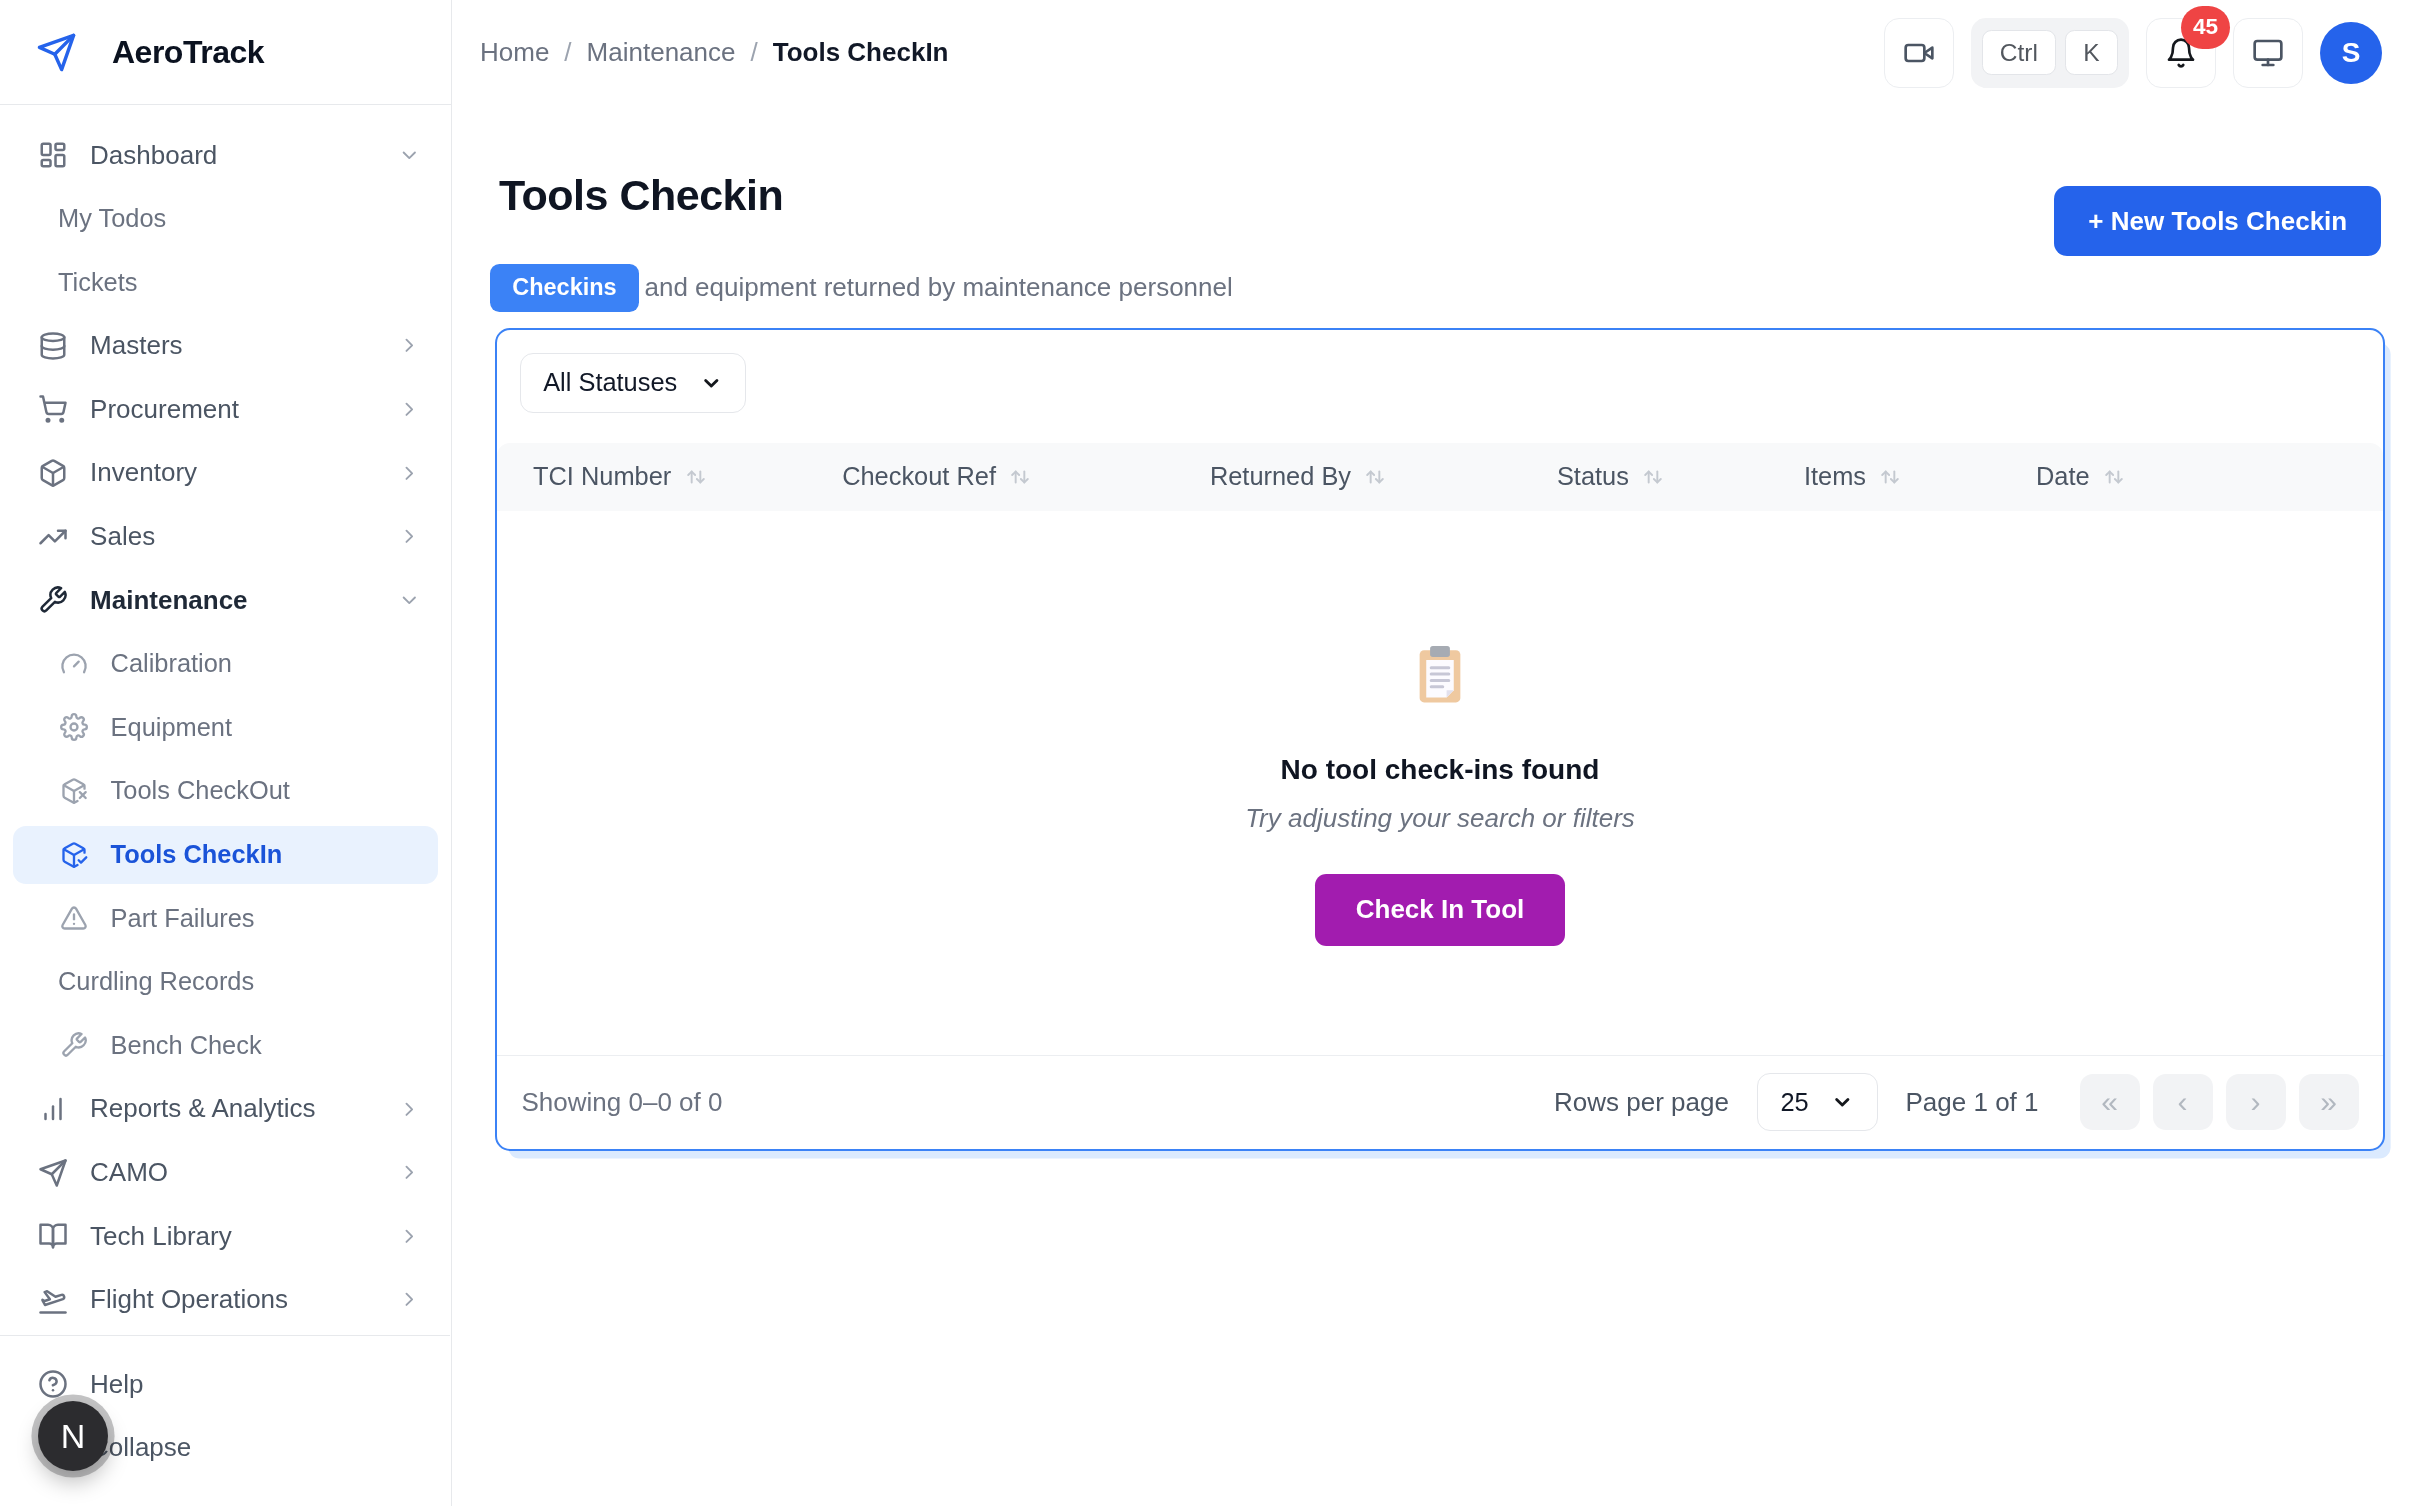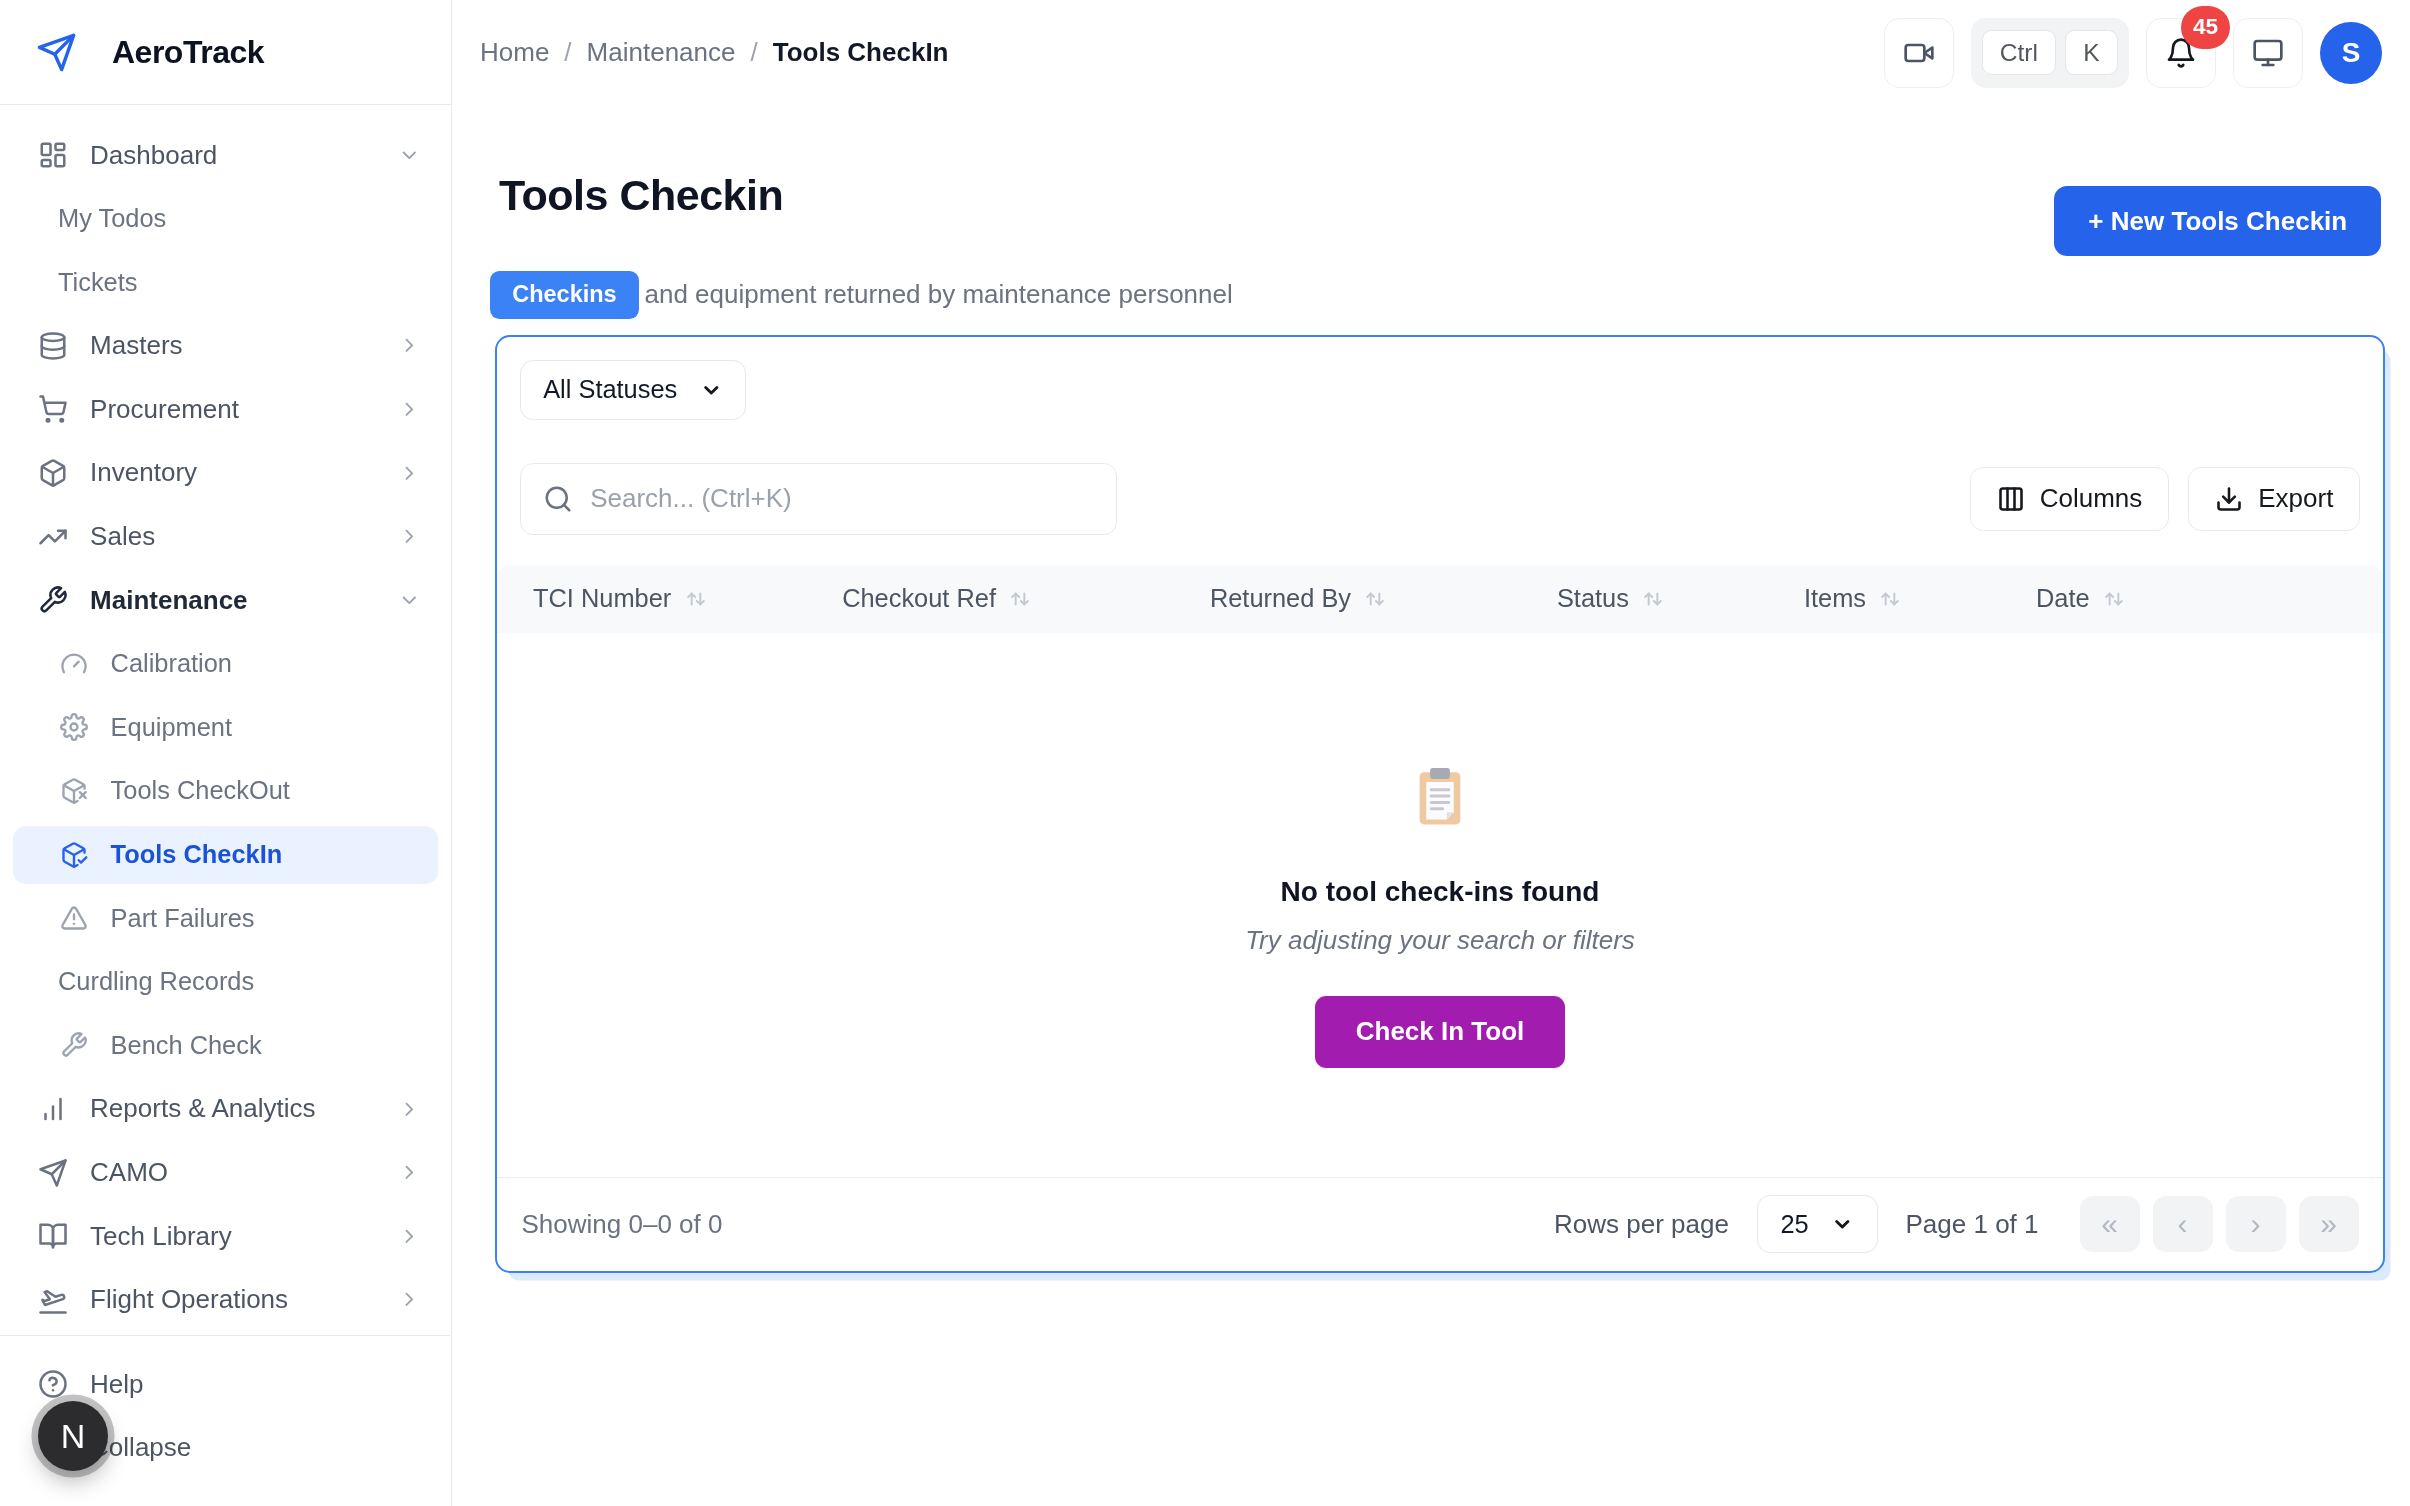--- a/index.html
+++ b/index.html
@@ -37,21 +37,21 @@
   .kbd-group { height:70px; background:#f2f3f5; border-radius:15px; display:flex; align-items:center; gap:9.4px; padding:0 11.3px; }
   .kbd { background:#fff; border:1.4px solid #e3e5e9; border-radius:9.4px; padding:7.5px 17px; font-size:24.5px; color:#52575e; }
   .badge-count { position:absolute; top:-13px; right:-15px; min-width:49px; height:43px; padding:0 11.3px; background:#ef4444; border-radius:941px; color:#fff; font-size:22.6px; font-weight:700; display:flex; align-items:center; justify-content:center; }
   .avatar { width:62px; height:62px; border-radius:50%; background:#2563eb; color:#fff; font-size:28px; font-weight:700; display:flex; align-items:center; justify-content:center; cursor:pointer; }
 
   
   .main { margin-left:452px; padding:105px 26px 0 28px; }
   .page-head { display:flex; align-items:flex-start; margin-top:66px; padding:0 3.8px 0 19px; }
   .page-title { font-size:43px; font-weight:700; color:#0f1522; letter-spacing:-0.5px; }
   .new-btn { margin-left:auto; margin-top:15px; height:70px; padding:0 34px; background:#2563eb; border:none; border-radius:13px; color:#fff; font-size:26px; font-weight:700; font-family:inherit; cursor:pointer; }
-  .subtitle-row { position:relative; margin:15px 0 0 19px; height:55px; }
+  .subtitle-row { position:relative; margin:8px 0 0 19px; height:55px; }
   .tour-badge { position:absolute; left:-9.4px; top:0; z-index:3; background:#3b82f6; color:#fff; font-size:23.5px; font-weight:700; padding:10.4px 22.6px; border-radius:9.4px; }
   .subtitle-text { position:absolute; left:105px; top:7.5px; font-size:26px; color:#6b7280; }
 
   
   .card { margin:9.4px 0 0 15px; background:#fff; border:2.8px solid #3b82f6; border-radius:15px; box-shadow:9.4px 11.3px 0 -3.8px #dbeafe; overflow:hidden; }
   .card-filters-top { padding:22.6px 22.6px 0; }
   .select-box { display:inline-flex; align-items:center; gap:22.6px; height:60px; padding:0 22.6px; border:1.4px solid #e5e7eb; border-radius:13px; font-size:25.4px; color:#111827; background:#fff; cursor:pointer; }
   .select-box .ic { width:22.6px; height:22.6px; stroke-width:3; color:#15181d; }
   .toolbar-row { display:flex; align-items:center; margin-top:43px; padding:0 22.6px; }
   .search-box { display:flex; align-items:center; gap:17px; width:597px; height:72px; border:1.4px solid #e8eaed; border-radius:13px; padding:0 22.6px; }
@@ -429,42 +429,20 @@
   <section class="card">
     <div class="card-filters-top">
       <div class="select-box">
         <span>All Statuses</span>
         <svg class="ic" viewBox="0 0 24 24" width="22.6" height="22.6">
             <use href="#i-chev-down"></use>
           </svg>
       </div>
     </div>
 
-    <div class="toolbar-row">
-      <div class="search-box">
-        <svg class="ic" viewBox="0 0 32 32" width="30" height="30">
-            <use href="#i-search"></use>
-          </svg>
-        <input type="text" placeholder="Search... (Ctrl+K)" style="">
-      </div>
-      <div class="toolbar-actions">
-        <button class="tool-btn">
-          <svg class="ic" viewBox="0 0 30 30" width="28" height="28">
-              <use href="#i-columns"></use>
-            </svg>
-          <span>Columns</span>
-        </button>
-        <button class="tool-btn">
-          <svg class="ic" viewBox="0 0 30 30" width="28" height="28">
-              <use href="#i-download"></use>
-            </svg>
-          <span>Export</span>
-        </button>
-      </div>
-    </div>
 
     <div class="table">
       <div class="thead">
         <div class="th">
           <span>TCI Number</span>
           <svg class="ic" viewBox="0 0 28 28" width="26" height="26">
               <use href="#i-sort"></use>
             </svg>
         </div>
         <div class="th">

